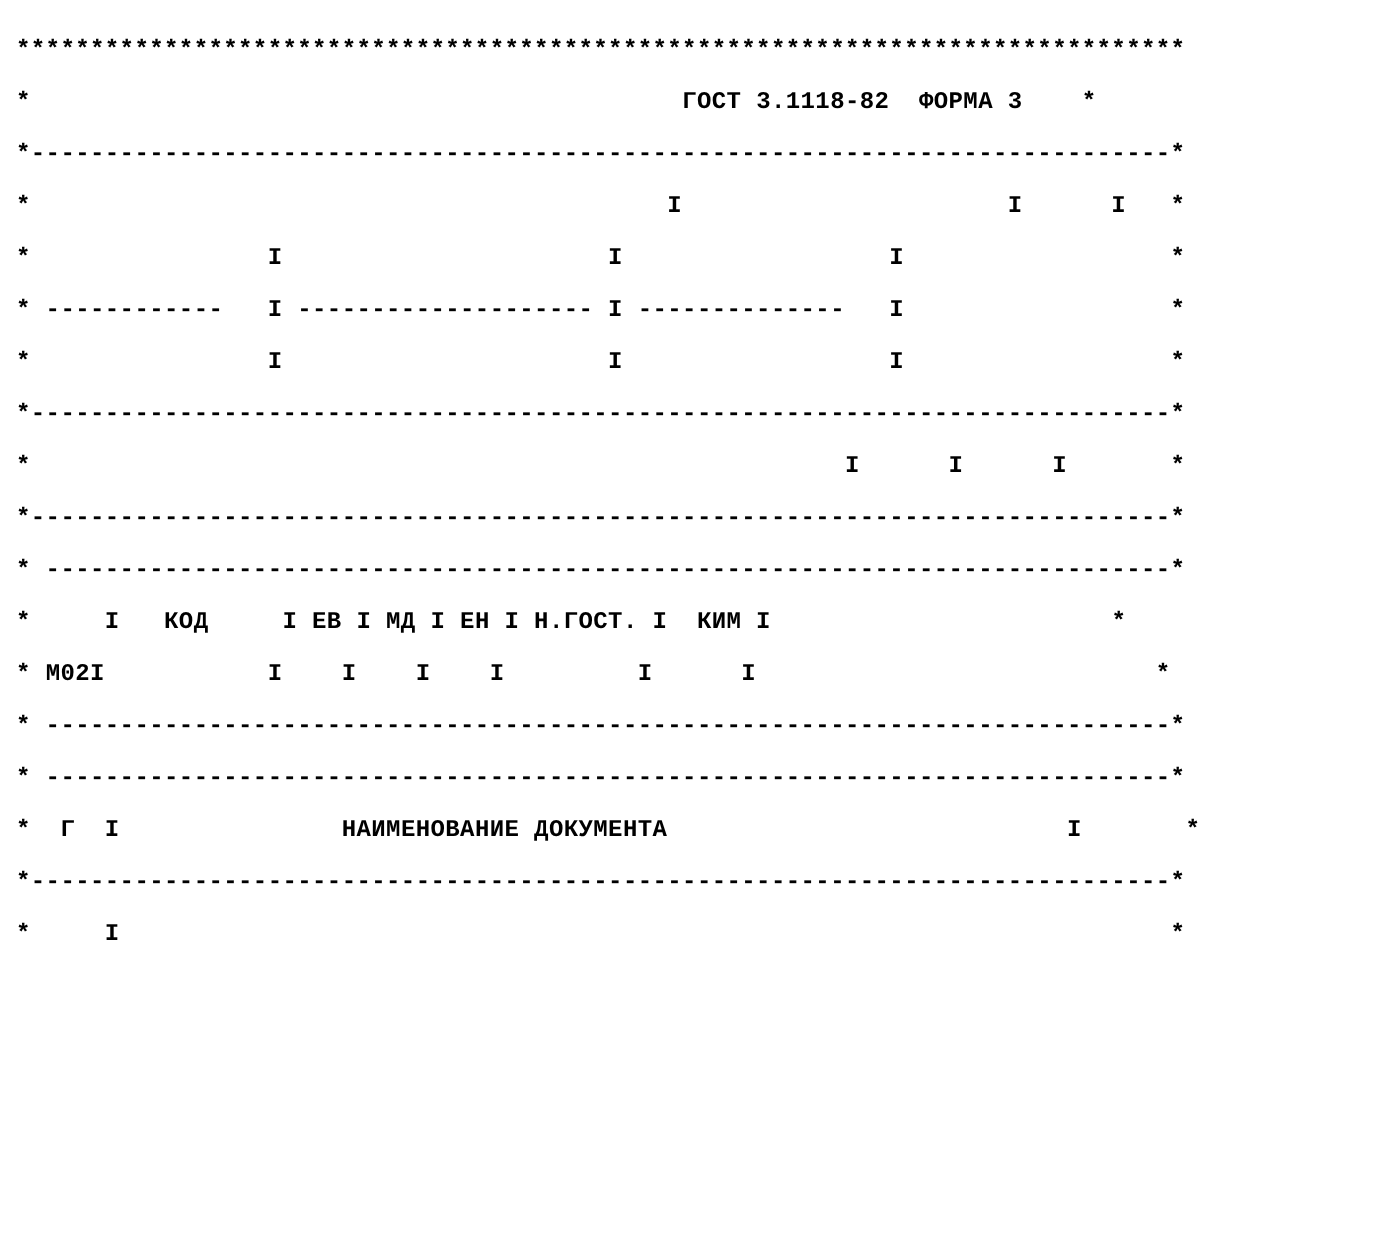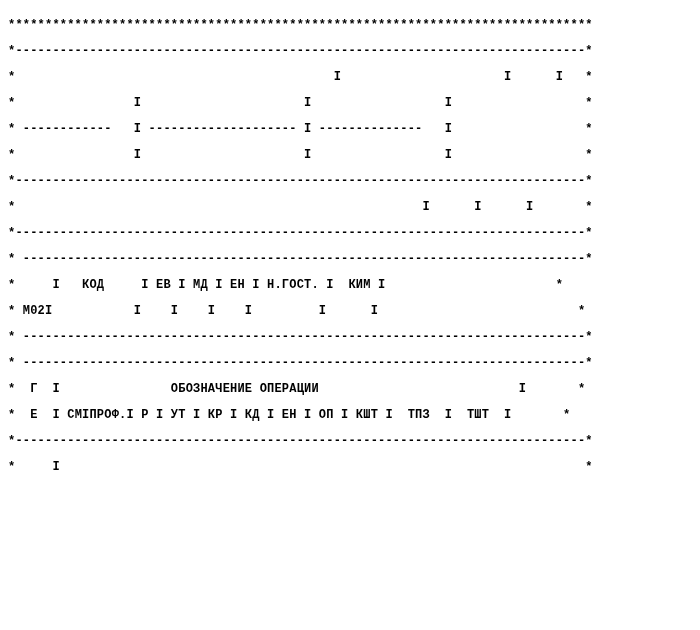--- a/index.html
+++ b/index.html
@@ -20,35 +20,35 @@
     font-weight: bold;
     white-space: pre;
   }
   .row { display:block; }
 </style>
 </head>
 <body>
 
 <div class="page">
 <span class="row">*******************************************************************************</span>
+<span class="row">*                                            <span>ГОСТ 3.1118-82  ФОРМА 3</span>    *</span>
 <span class="row">*-----------------------------------------------------------------------------*</span>
 <span class="row">*                                           I                      I      I   *</span>
 <span class="row">*                I                      I                  I                  *</span>
 <span class="row">* ------------   I -------------------- I --------------   I                  *</span>
 <span class="row">*                I                      I                  I                  *</span>
 <span class="row">*-----------------------------------------------------------------------------*</span>
 <span class="row">*                                                       I      I      I       *</span>
 <span class="row">*-----------------------------------------------------------------------------*</span>
 <span class="row">* ----------------------------------------------------------------------------*</span>
 <span class="row">*     I   <span>КОД     I ЕВ I МД I ЕН I Н.ГОСТ. I  КИМ I</span>                       *</span>
 <span class="row">* <span>М02I</span>           I    I    I    I         I      I                           *</span>
 <span class="row">* ----------------------------------------------------------------------------*</span>
 <span class="row">* ----------------------------------------------------------------------------*</span>
-<span class="row">*  <span>Г  I               ОБОЗНАЧЕНИЕ ОПЕРАЦИИ                           I</span>       *</span>
-<span class="row">*  <span>Е  I СМIПРОФ.I Р I УТ I КР I КД I ЕН I ОП I КШТ I  ТПЗ  I  ТШТ  I</span>       *</span>
+<span class="row">*  <span>Г  I               НАИМЕНОВАНИЕ ДОКУМЕНТА                           I</span>       *</span>
 <span class="row">*-----------------------------------------------------------------------------*</span>
 <span class="row">*     I                                                                       *</span>
 
 
 
 
 
 
 
 

